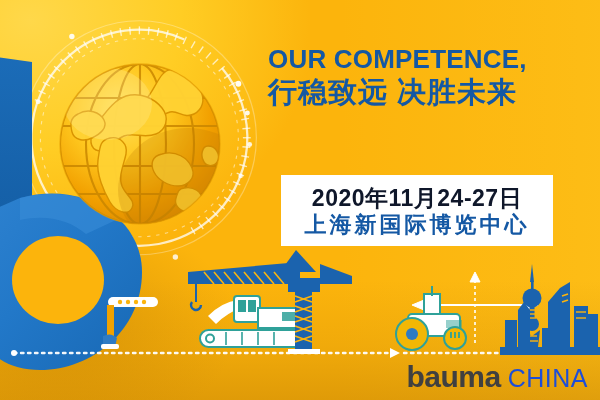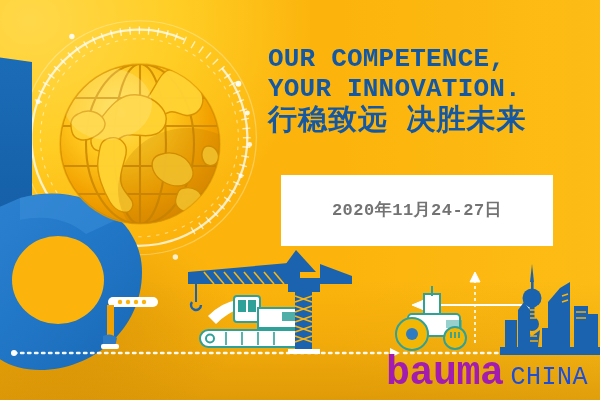--- a/index.html
+++ b/index.html
@@ -1,18 +1,18 @@
 <!DOCTYPE html>
 <html><head>
 <meta charset="utf-8">
 <style>
   html,body{margin:0;padding:0;background:#222;}
   #stage{
     position:relative;width:600px;height:400px;overflow:hidden;
-    font-family:Liberation Mono, monospace;
+    font-family:Liberation Sans, sans-serif;
     background:#FCB40C;
   }
   
   .bg-base{position:absolute;inset:0;background:#FCB40C;}
   .bg-tl-glow{
     position:absolute;left:-120px;top:-140px;width:430px;height:400px;
     background:radial-gradient(ellipse at 35% 40%, #FFD84A 0%, #FFCD24 38%, rgba(252,180,12,0) 72%);
   }
   .bg-bottom-shade{
     position:absolute;left:0;bottom:0;width:600px;height:120px;
@@ -39,29 +39,29 @@
   .head-cn{
     margin-top:1px;color:#1458A4;font-weight:bold;font-size:29px;
     letter-spacing:1px;line-height:34px;white-space:nowrap;
   }
   
   .datebox{
     position:absolute;left:281px;top:175px;width:272px;height:71px;
     background:#FFFFFF;display:flex;flex-direction:column;
     align-items:center;justify-content:center;gap:1px;
   }
-  .date-l1{color:#737373;font-weight:bold;font-size:17px;line-height:26px;letter-spacing:.5px;white-space:nowrap;}
+  .date-l1{color:#0f172a;font-weight:bold;font-size:23px;line-height:26px;letter-spacing:.5px;white-space:nowrap;}
   .date-l2{color:#1458A4;font-weight:bold;font-size:22px;line-height:25px;letter-spacing:3px;white-space:nowrap;}
   
   .scene{position:absolute;left:0;top:250px;width:600px;height:112px;}
   
   .logo{
     position:absolute;right:12px;bottom:6px;display:flex;align-items:baseline;gap:7px;
   }
-  .logo-bauma{color:#a21caf;font-size:40px;font-weight:bold;letter-spacing:-.5px;line-height:32px;}
+  .logo-bauma{color:#404040;font-size:30px;font-weight:bold;letter-spacing:-.5px;line-height:32px;}
   .logo-china{color:#1d4ed8;font-size:25px;letter-spacing:.5px;line-height:32px;}
 </style>
 </head>
 <body>
 
 <div id="stage">
 
   <div class="bg-base"></div>
   <div class="bg-tl-glow"></div>
   <div class="bg-right-warm"></div>
@@ -197,26 +197,26 @@
 
       <circle cx="118" cy="126" r="80" fill="url(#gb)" opacity="0"></circle>
       <ellipse cx="166" cy="172" rx="70" ry="62" fill="#B87400" opacity=".22"></ellipse>
       <ellipse cx="86" cy="86" rx="44" ry="36" fill="#FFF0A0" opacity=".28"></ellipse>
     </g>
     <circle cx="118" cy="126" r="80" fill="none" stroke="#E39B00" stroke-width="1.4" opacity=".6"></circle>
   </svg>
 
   <div class="head">
     <div class="head-l1">OUR COMPETENCE,</div>
-    <div class="head-l2">YOUR INNOVATION.</div>
     <div class="head-cn">行稳致远  决胜未来</div>
   </div>
 
   <div class="datebox">
     <div class="date-l1">2020年11月24-27日</div>
+    <div class="date-l2">上海新国际博览中心</div>
   </div>
 
   <svg class="scene" viewBox="0 0 600 112">
 
     <g>
       <line x1="14" y1="103" x2="388" y2="103" stroke="#FFFFFF" stroke-width="2.4" stroke-dasharray="2.5 4.5" stroke-linecap="round" opacity=".95"></line>
       <line x1="404" y1="103" x2="500" y2="103" stroke="#FFFFFF" stroke-width="2.4" stroke-dasharray="2.5 4.5" stroke-linecap="round" opacity=".95"></line>
       <circle cx="14" cy="103" r="3" fill="#FFFFFF"></circle>
       <polygon points="390,98 400,103 390,108" fill="#FFFFFF"></polygon>
     </g>

